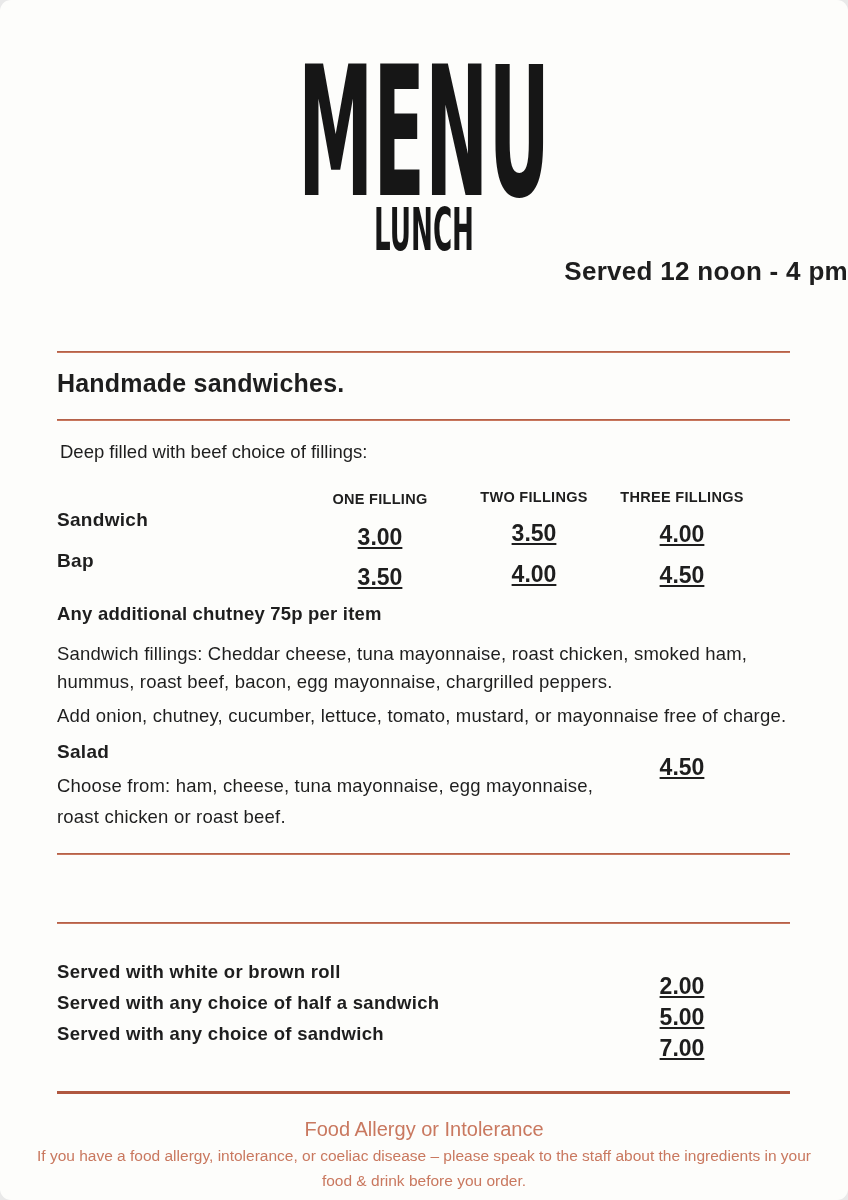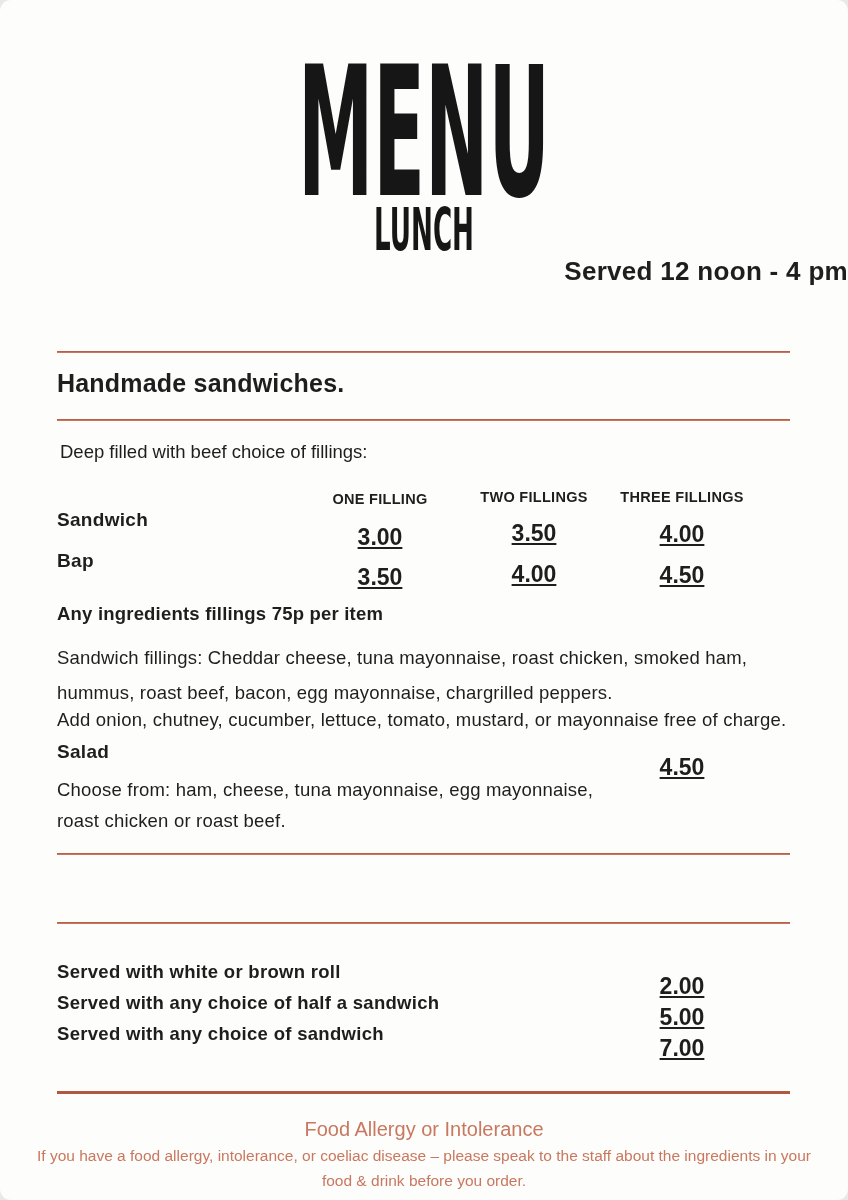--- a/index.html
+++ b/index.html
@@ -48,21 +48,21 @@
   
   .cell { position: absolute; text-align: center; margin-top: 12px; }
   .c1 { left: 302px; width: 156px; }
   .c2 { left: 455px; width: 158px; }
   .c3 { left: 600px; width: 164px; }
   .th { font-size: 14.5px; font-weight: 700; letter-spacing: 0.3px; }
   .price { font-size: 23px; font-weight: 700; text-decoration: underline; }
   .row-label { position: absolute; left: 57px; font-size: 19px; font-weight: 700; letter-spacing: 0.3px; }
 
   .bold-note { position: absolute; left: 57px; font-size: 18.5px; font-weight: 700; letter-spacing: 0.2px; }
-  .body-text { position: absolute; left: 57px; font-size: 18.5px; line-height: 35px; letter-spacing: 0.2px; }
+  .body-text { position: absolute; left: 57px; font-size: 18.5px; line-height: 28px; letter-spacing: 0.2px; }
   .wrap-2 { width: 752px; }
   .nowrap { white-space: nowrap; }
 
   
   .footer-title {
     position: absolute; top: 1118px; left: 0; width: 100%;
     text-align: center; font-size: 20px; color: var(--footer-color);
   }
   .footer-body {
     position: absolute; top: 1143px; left: 29px; width: 790px;
@@ -99,21 +99,21 @@
     </div>
 
     <div>
       <div class="row-label" style="top:550px">Bap</div>
       <div class="cell c1 price" style="top:552px">3.50</div>
       <div class="cell c2 price" style="top:549px">4.00</div>
       <div class="cell c3 price" style="top:550px">4.50</div>
     </div>
   </div>
 
-  <div class="bold-note" style="top:603px">Any ingredients fillings 75p per item</div>
+  <div class="bold-note" style="top:603px">Any additional chutney 75p per item</div>
 
   <div class="body-text wrap-2" style="top:640px">Sandwich fillings: Cheddar cheese, tuna mayonnaise, roast chicken, smoked ham, hummus, roast beef, bacon, egg mayonnaise, chargrilled peppers.</div>
 
   <div class="body-text nowrap" style="top:702px">Add onion, chutney, cucumber, lettuce, tomato, mustard, or mayonnaise free of charge.</div>
 
   <div>
     <div class="row-label" style="top:741px">Salad</div>
     <div class="cell c3 price" style="top:742px">4.50</div>
     <div class="body-text nowrap" style="top:772px">Choose from: ham, cheese, tuna mayonnaise, egg mayonnaise,</div>
     <div class="body-text nowrap" style="top:803px">roast chicken or roast beef.</div>

